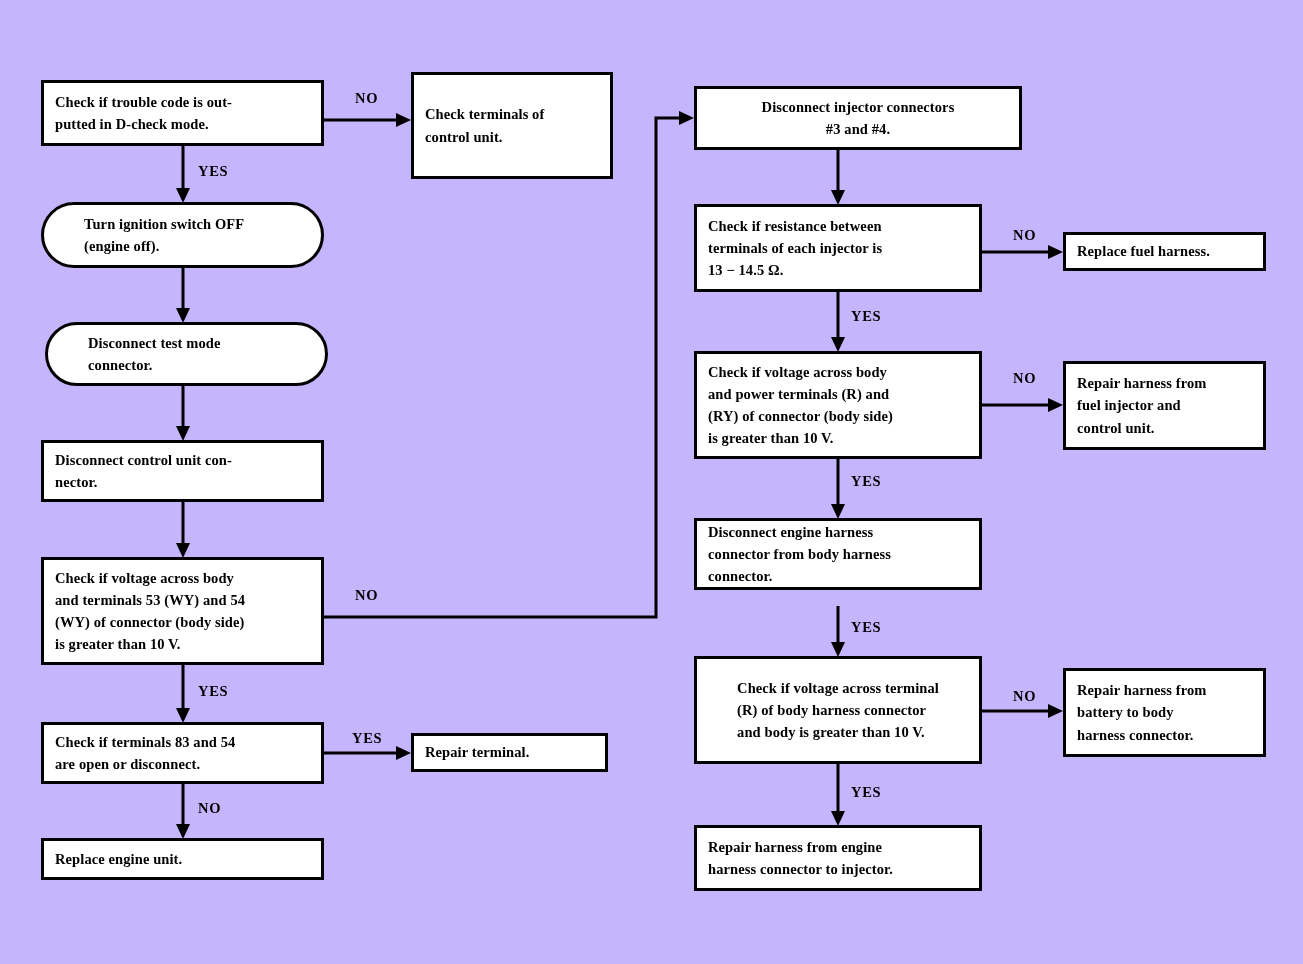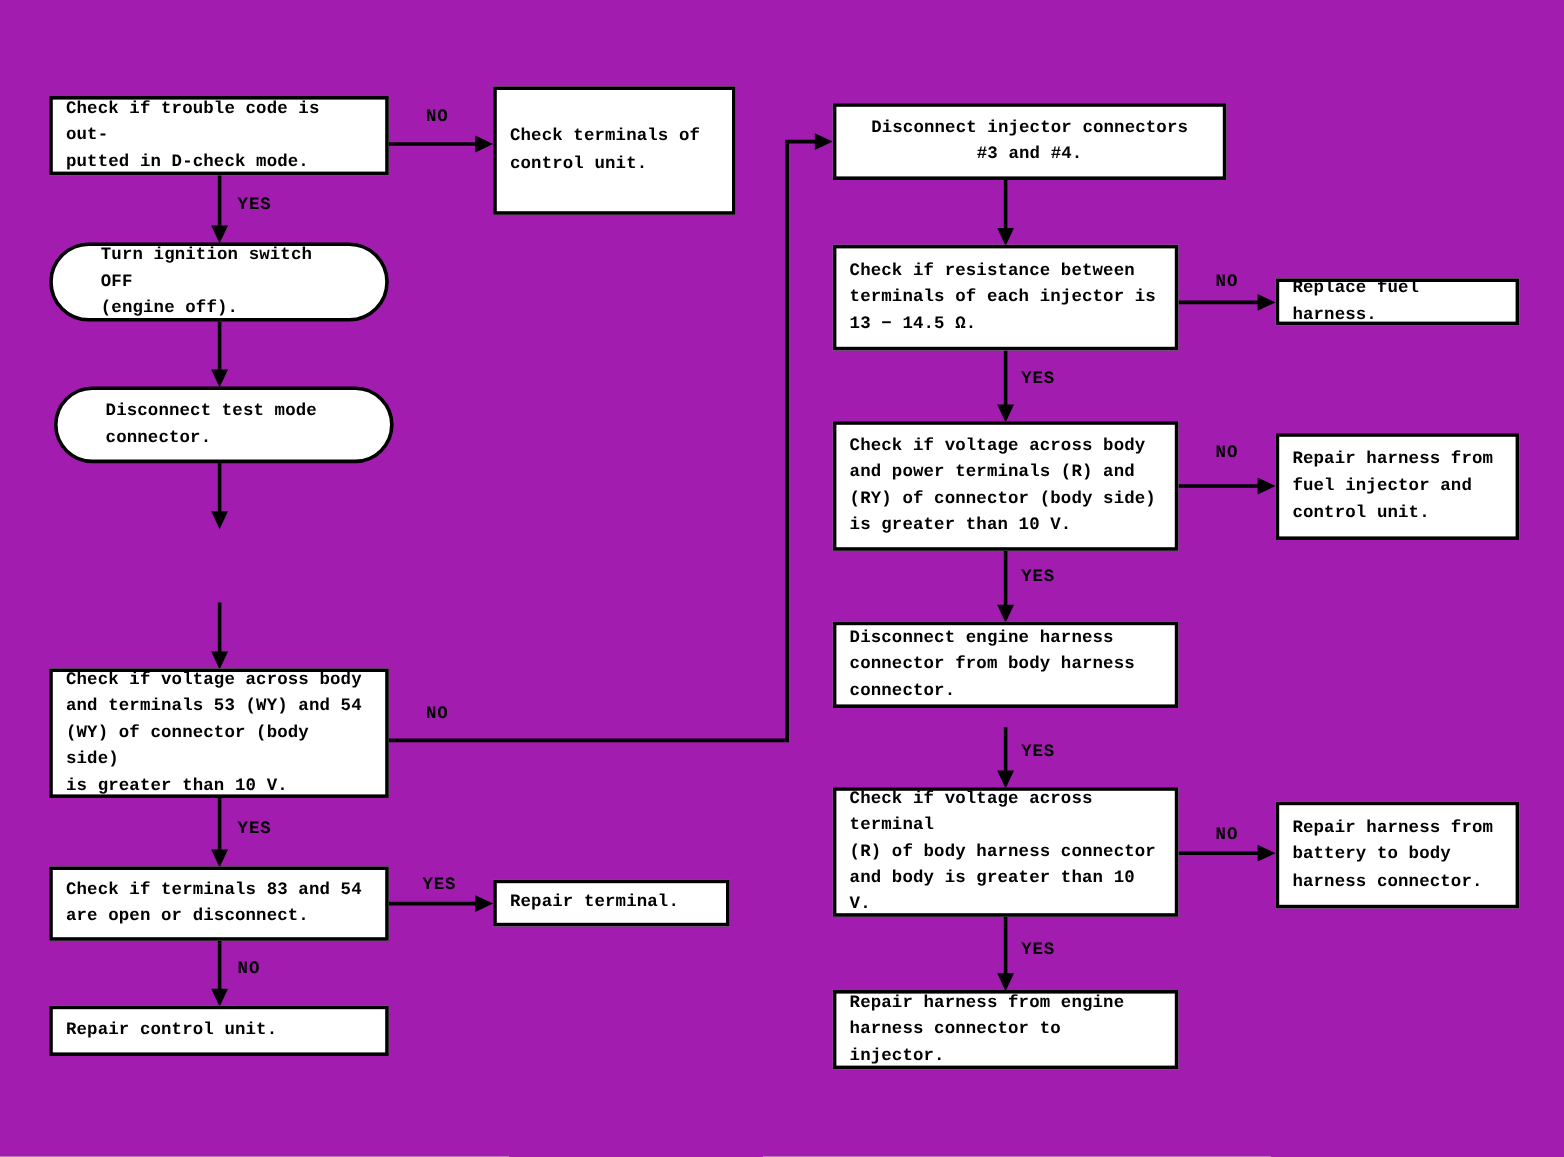--- a/index.html
+++ b/index.html
@@ -5,22 +5,22 @@
 <style>
   html, body {
     margin: 0;
     padding: 0;
     background: #ffffff;
   }
   #canvas {
     position: relative;
     width: 1303px;
     height: 964px;
-    background: #a21caf;
-    font-family: Liberation Mono, monospace;
+    background: #c4b5fd;
+    font-family: Liberation Serif, serif;
     overflow: hidden;
   }
   
   .node {
     position: absolute;
     box-sizing: border-box;
     border: 3px solid #000000;
     background: #ffffff;
     display: flex;
     flex-direction: column;
@@ -138,35 +138,39 @@
 control unit.</div>
   </div>
   <div class="node rounded" style="left: 41px; top: 202px; width: 283px; height: 66px;">
     <div class="txt">Turn ignition switch OFF
 (engine off).</div>
   </div>
   <div class="node rounded" style="left: 45px; top: 322px; width: 283px; height: 64px;">
     <div class="txt">Disconnect test mode
 connector.</div>
   </div>
+  <div class="node" style="left: 41px; top: 440px; width: 283px; height: 62px;">
+    <div class="txt">Disconnect control unit con-
+nector.</div>
+  </div>
   <div class="node" style="left: 41px; top: 557px; width: 283px; height: 108px;">
     <div class="txt">Check if voltage across body
 and terminals 53 (WY) and 54
 (WY) of connector (body side)
 is greater than 10 V.</div>
   </div>
   <div class="node" style="left: 41px; top: 722px; width: 283px; height: 62px;">
     <div class="txt">Check if terminals 83 and 54
 are open or disconnect.</div>
   </div>
   <div class="node" style="left: 411px; top: 733px; width: 197px; height: 39px;">
     <div class="txt">Repair terminal.</div>
   </div>
   <div class="node" style="left: 41px; top: 838px; width: 283px; height: 42px;">
-    <div class="txt">Repair control unit.</div>
+    <div class="txt">Replace engine unit.</div>
   </div>
   <div class="node" style="left: 694px; top: 86px; width: 328px; height: 64px; text-align: center;">
     <div class="txt">Disconnect injector connectors
 #3 and #4.</div>
   </div>
   <div class="node" style="left: 694px; top: 204px; width: 288px; height: 88px;">
     <div class="txt">Check if resistance between
 terminals of each injector is
 13 − 14.5 Ω.</div>
   </div>

